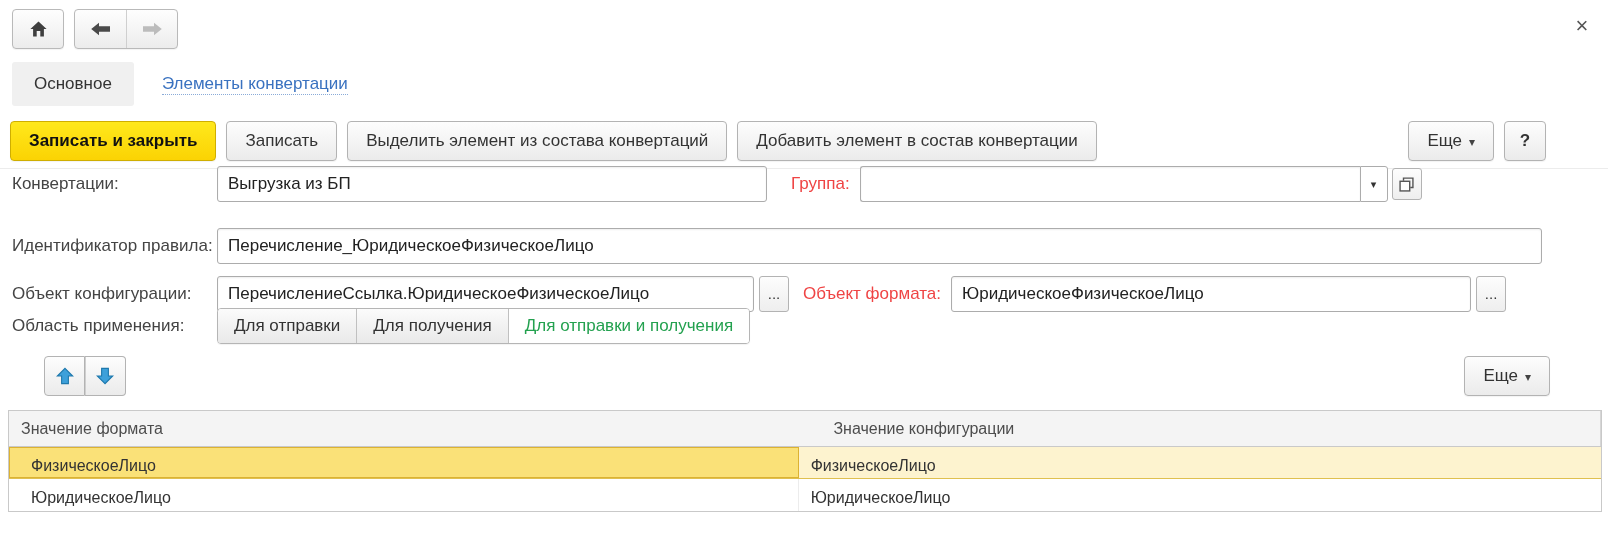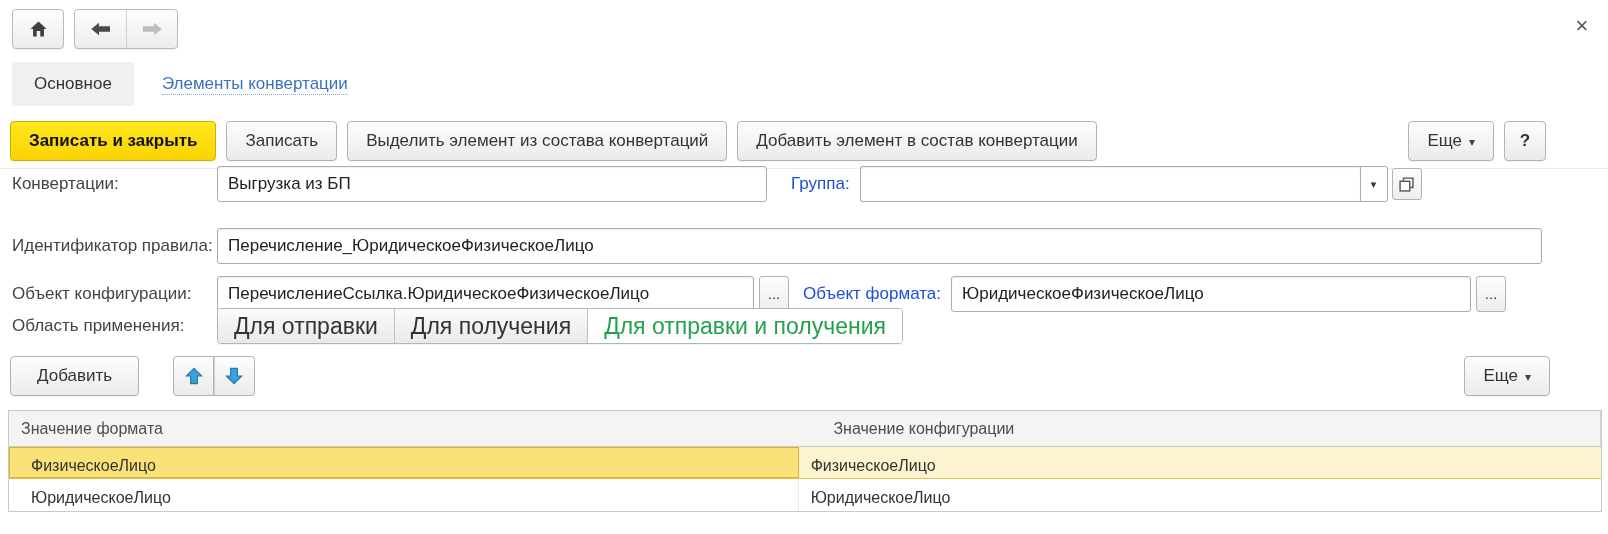--- a/index.html
+++ b/index.html
@@ -33,41 +33,41 @@
   }
   .cmdbar .btn { margin-right:10px; }
   .btn-primary { background:linear-gradient(#ffe81c,#fbd303); border-color:#cfae00; font-weight:bold; color:#111; }
   .spacer { flex:1; }
   .btn-help { width:42px; padding:0; margin-right:0 !important; font-weight:bold; }
   .more-arrow { font-size:12px; color:#444; margin-left:7px; }
   .cmd-sep { position:absolute; top:168px; left:0; right:0; height:1px; background:#ececec; }
   
   .frow { position:absolute; left:12px; right:12px; height:36px; display:flex; align-items:center; }
   .flabel { width:205px; flex:none; font-size:17px; color:#444; white-space:nowrap; }
-  .inlabel { font-size:17px; color:#1d4ed8; white-space:nowrap; }
+  .inlabel { font-size:17px; color:#ef4444; white-space:nowrap; }
   .tinput {
     height:36px; border:1px solid #acacac; border-radius:3px; font-size:17px; padding:0 10px; color:#222;
     font-family:inherit; background:#fff; box-shadow:inset 0 1px 2px rgba(0,0,0,.07); outline:none;
   }
   .combo { display:flex; height:36px; }
   .combo .tinput { border-radius:3px 0 0 3px; border-right:none; }
   .combo-arrow {
     width:28px; height:36px; border:1px solid #acacac; border-radius:0 3px 3px 0; background:#fff;
     display:flex; align-items:center; justify-content:center; font-size:11px; color:#333; cursor:pointer;
   }
   .icon-btn {
     width:30px; height:32px; margin-left:4px; border:1px solid #b3b3b3; border-radius:3px;
     background:linear-gradient(#fdfdfd,#eeeeee); display:flex; align-items:center; justify-content:center; cursor:pointer;
   }
   .dots-btn {
     width:30px; height:36px; margin-left:5px; border:1px solid #b3b3b3; border-radius:3px;
     background:linear-gradient(#fdfdfd,#eeeeee); font-size:15px; color:#333; cursor:pointer; font-family:inherit; line-height:10px;
   }
   .seg { display:flex; height:36px; border:1px solid #b5b5b5; border-radius:4px; overflow:hidden; box-shadow:0 1px 1px rgba(0,0,0,.05); }
-  .seg-item { padding:0 16px; line-height:34px; font-size:23px; color:#333; background:linear-gradient(#fbfbfb,#e9e9e9); border-right:1px solid #c0c0c0; cursor:pointer; white-space:nowrap; }
+  .seg-item { padding:0 16px; line-height:34px; font-size:17px; color:#333; background:linear-gradient(#fbfbfb,#e9e9e9); border-right:1px solid #c0c0c0; cursor:pointer; white-space:nowrap; }
   .seg-item:last-child { border-right:none; }
   .seg-item.sel { background:#fff; color:#23a14f; }
   
   .tbar { position:absolute; top:356px; left:10px; right:58px; height:40px; display:flex; align-items:center; }
   .arrowgroup { display:flex; margin-left:34px; height:40px; }
   .arrowbtn { width:41px; height:40px; border:1px solid #b3b3b3; background:linear-gradient(#fdfdfd,#ebebeb); display:flex; align-items:center; justify-content:center; cursor:pointer; }
   .arrowbtn:first-child { border-radius:4px 0 0 4px; }
   .arrowbtn:last-child { border-radius:0 4px 4px 0; border-left:none; box-shadow:inset 1px 0 0 #cfcfcf; }
   
   .tbl { position:absolute; top:410px; left:8px; width:1594px; border:1px solid #c9c9c9; }
@@ -167,21 +167,20 @@
   <div class="frow" style="top:308px;">
     <div class="flabel">Область применения:</div>
     <div class="seg">
       <div class="seg-item">Для отправки</div>
       <div class="seg-item">Для получения</div>
       <div class="seg-item sel">Для отправки и получения</div>
     </div>
   </div>
 
   <div class="tbar">
-    <button class="btn" style="padding:0 26px;">Добавить</button>
     <div class="arrowgroup">
       <div class="arrowbtn">
         <span>
           <svg width="18" height="18" viewBox="0 0 16 16">
               <path d="M8 1.2 L14.8 8 H11 V14.8 H5 V8 H1.2 Z" fill="#3da0da" stroke="#1f79ad" stroke-width="1"></path>
             </svg>
         </span>
       </div>
       <div class="arrowbtn">
         <span>

